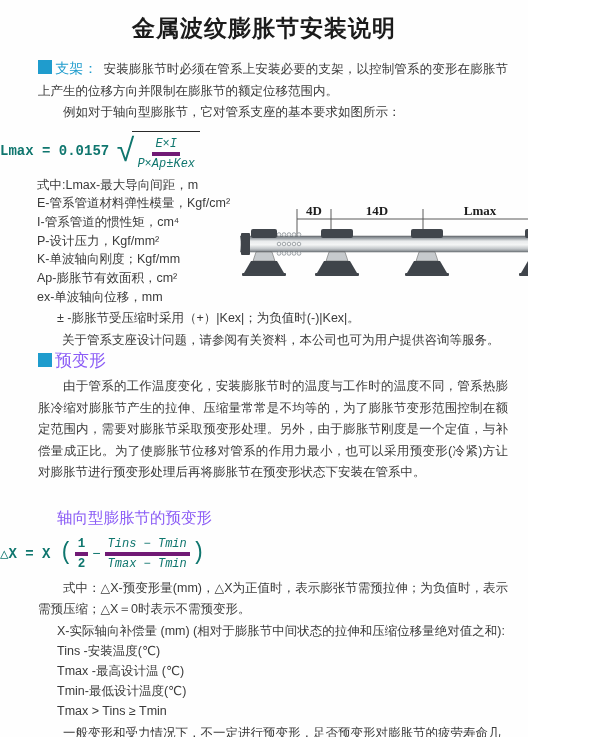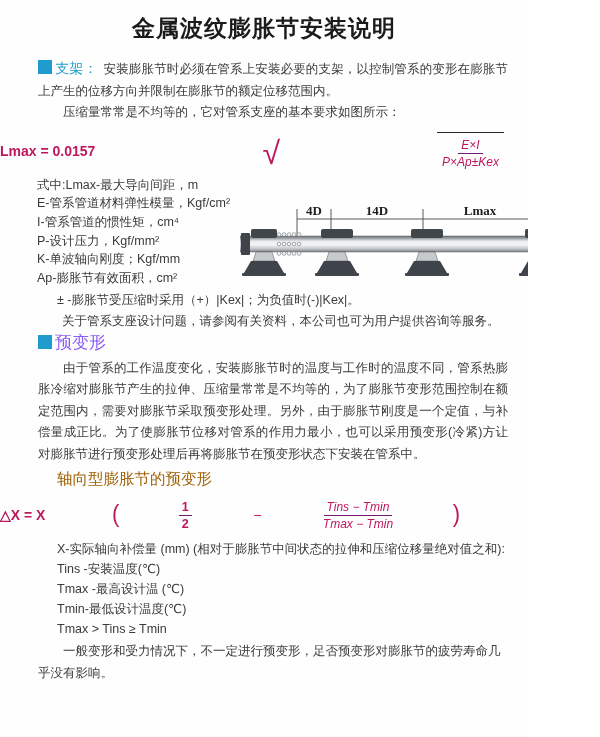--- a/index.html
+++ b/index.html
@@ -10,78 +10,79 @@
   .page-title{
     margin:13px 0 0 0;text-align:center;font-size:23px;line-height:30px;
     font-weight:bold;color:#1b1b1b;letter-spacing:1px;
   }
   .para{font-size:12.5px;line-height:21.5px;margin:0 20px 0 38px;text-align:justify;}
   .para.first{margin-top:15px;}
   .para.ex-indent{text-indent:25px;text-align:left;}
   .sq{display:inline-block;width:14px;height:14px;background:#1f9ccd;margin-right:3px;vertical-align:-1px;}
   .blue-head{color:#1f9ccd;font-size:14px;font-weight:500;margin-right:6px;}
   
-  .formula{display:flex;align-items:center;justify-content:space-between;color:#be185d;
-    font-family:Liberation Sans, sans-serif;}
+  .formula{display:flex;align-items:center;justify-content:flex-start;color:#0f766e;
+    font-family:Liberation Mono, monospace;}
   .f1{margin:6px 0 4px 0;padding-right:24px;height:42px;}
   .f-bold{font-weight:bold;font-size:14px;margin-right:7px;}
   .sqrt-sign{font-size:32px;font-weight:400;line-height:32px;margin-right:-3px;transform:translateY(2px);}
   .radicand{display:inline-block;border-top:1.5px solid #2a2a2a;padding:2px 5px 0 5px;}
   .frac{display:inline-flex;flex-direction:column;align-items:center;font-size:12px;line-height:14px;}
-  .frac .num{border-bottom:1px solid #701a75;padding:0 3px 1px 3px;}
+  .frac .num{border-bottom:4px solid #701a75;padding:0 3px 1px 3px;}
   .frac .den{padding-top:1px;}
   .ital{font-style:italic;}
   .f2{margin:9px 0 6px 0;padding-right:66px;height:36px;}
   .paren{font-size:22px;font-weight:400;margin:0 2px;transform:scaleY(1.05);}
   .f-op{font-size:14px;margin:0 4px;}
   .half{font-size:12.5px;font-weight:bold;}
   
   .defs-wrap{position:relative;margin:2px 0 0 37px;font-size:12.5px;}
   .defs-wrap p{margin:0;line-height:18.7px;text-align:left;}
   .def-item{margin-left:16px;}
   .pm-note{margin:2px 20px 0 57px;text-align:left;}
   .closing-note{margin:0 20px 0 57px;text-align:left;text-indent:5px;}
   .diagram{position:absolute;left:203px;top:27px;}
   .sec-head{margin:0 0 0 38px;font-size:17px;line-height:20px;color:#8b5cf6;font-weight:500;}
   .pre-body{margin-top:5px;text-indent:25px;}
-  .sub-head{margin:4px 0 0 57px;font-size:15.5px;color:#a16207;font-weight:500;line-height:19px;}
+  .sub-head{margin:24px 0 0 57px;font-size:15.5px;color:#8b5cf6;font-weight:500;line-height:19px;}
   .explain{margin-top:2px;text-indent:25px;}
   .axial-items p{font-size:12.5px;line-height:20px;margin:0 20px 0 57px;text-align:left;}
   .axial-note{margin-top:2px;text-indent:25px;text-align:left;}
   .dim-label{font-family:"Liberation Serif","DejaVu Serif",serif;font-weight:bold;font-size:13px;fill:#1d1d1d;}
 </style>
 </head>
 <body>
 
 <div class="page">
 
   <h1 class="page-title">金属波纹膨胀节安装说明</h1>
 
   <p class="para first"><span class="sq"></span><span class="blue-head">支架：</span><span>安装膨胀节时必须在管系上安装必要的支架，以控制管系的变形在膨胀节上产生的位移方向并限制在膨胀节的额定位移范围内。</span></p>
 
-  <p class="para ex-indent">压缩量常常是不均等的，它对管系支座的基本要求如图所示：</p>
+  <p class="para ex-indent">例如对于轴向型膨胀节，它对管系支座的基本要求如图所示：</p>
 
   <div class="formula f1">
     <span class="f-bold">Lmax = 0.0157</span>
     <span class="sqrt-sign">√</span>
     <span class="radicand">
       <span class="frac">
         <span class="num ital">E×I</span>
         <span class="den ital">P×Ap±Kex</span>
       </span>
     </span>
   </div>
 
   <div class="defs-wrap">
     <p>式中:Lmax-最大导向间距，m</p>
     <p class="def-item">E-管系管道材料弹性模量，Kgf/cm²</p>
     <p class="def-item">I-管系管道的惯性矩，cm⁴</p>
     <p class="def-item">P-设计压力，Kgf/mm²</p>
     <p class="def-item">K-单波轴向刚度；Kgf/mm</p>
     <p class="def-item">Ap-膨胀节有效面积，cm²</p>
+    <p class="def-item">ex-单波轴向位移，mm</p>
 
     <svg class="diagram" width="330" height="100" viewBox="0 0 330 100">
       <defs>
         <linearGradient id="pipeGrad" x1="0" y1="0" x2="0" y2="1">
           <stop offset="0" stop-color="#6a6f74"></stop>
           <stop offset="0.14" stop-color="#9aa0a5"></stop>
           <stop offset="0.32" stop-color="#e9ebec"></stop>
           <stop offset="0.55" stop-color="#f4f5f5"></stop>
           <stop offset="0.8" stop-color="#c2c6c9"></stop>
           <stop offset="1" stop-color="#787d82"></stop>
@@ -164,20 +165,21 @@
       <span class="den">2</span>
     </span>
     <span class="f-op">−</span>
     <span class="frac">
       <span class="num ital">Tins − Tmin</span>
       <span class="den ital">Tmax − Tmin</span>
     </span>
     <span class="paren">)</span>
   </div>
 
+  <p class="para explain">式中：△X-预变形量(mm)，△X为正值时，表示膨张节需预拉伸；为负值时，表示需预压缩；△X＝0时表示不需预变形。</p>
 
   <div class="axial-items">
     <p>X-实际轴向补偿量 (mm) (相对于膨胀节中间状态的拉伸和压缩位移量绝对值之和):</p>
     <p>Tins -安装温度(℃)</p>
     <p>Tmax -最高设计温 (℃)</p>
     <p>Tmin-最低设计温度(℃)</p>
     <p>Tmax &gt; Tins ≥ Tmin</p>
   </div>
 
   <p class="para axial-note">一般变形和受力情况下，不一定进行预变形，足否预变形对膨胀节的疲劳寿命几乎没有影响。</p>

